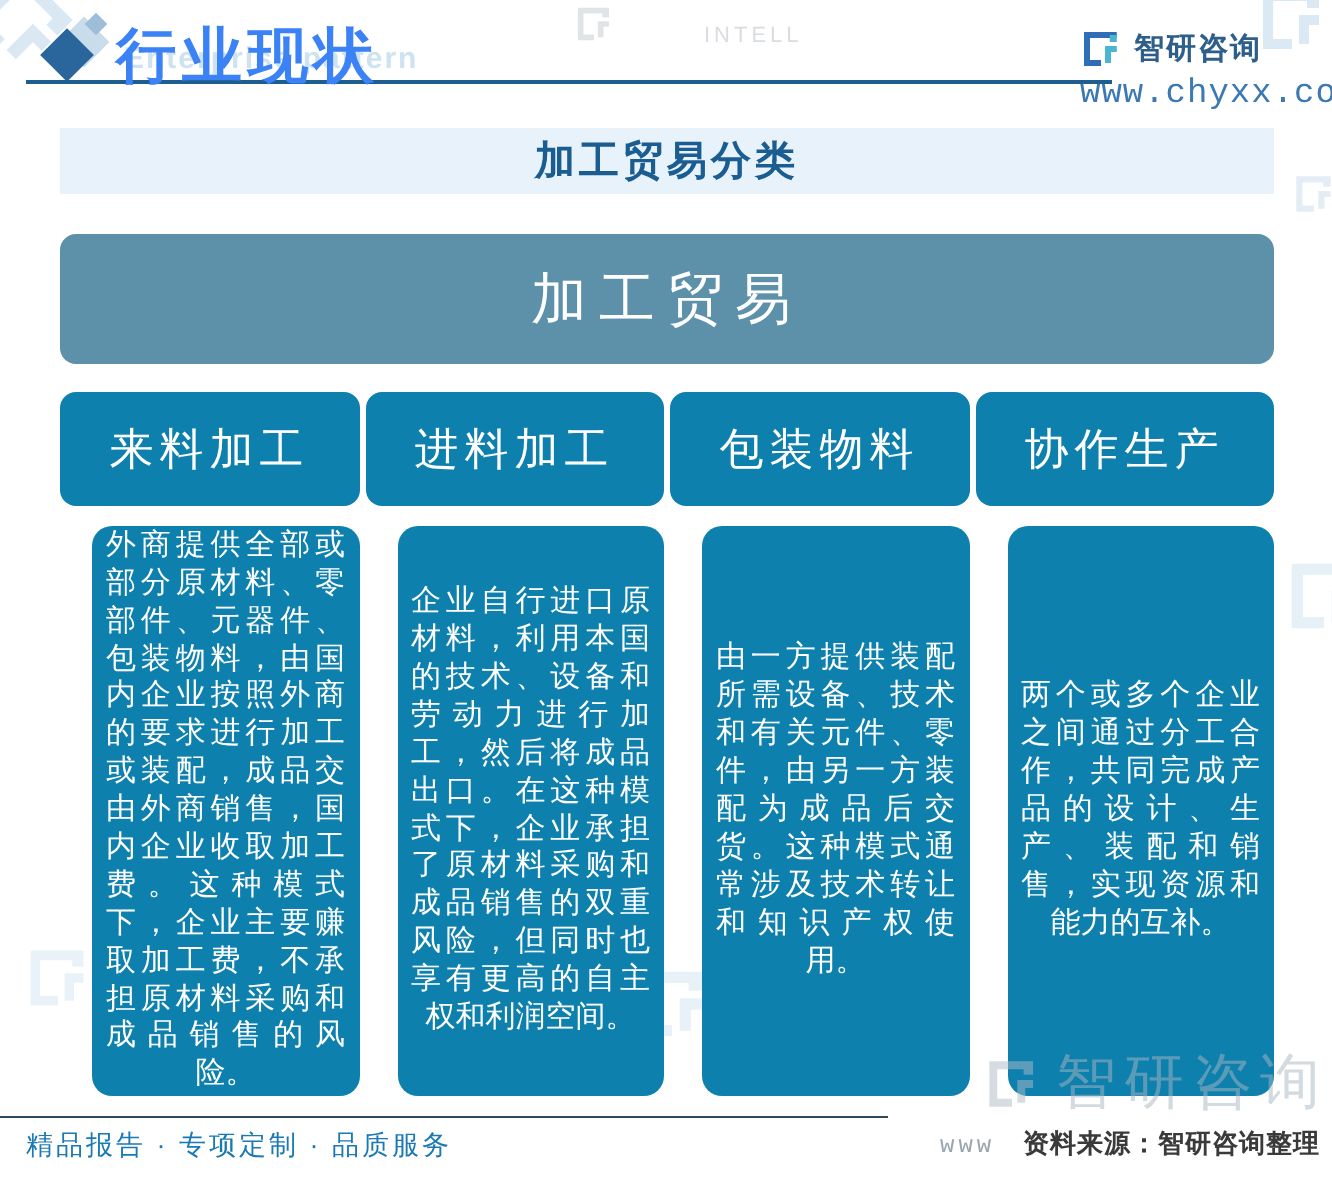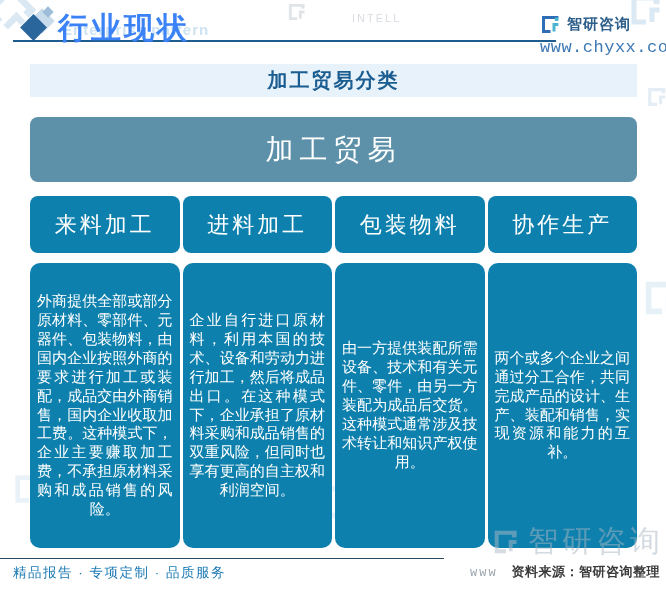--- a/index.html
+++ b/index.html
@@ -49,21 +49,21 @@
     font-size:22px;color:#ffffff;letter-spacing:3px;
   }
   .cat-body{
     top:263px;height:285px;
   }
   .cat-body>div{
     background:#0e80ad;border-radius:10px;height:271px;padding:7px 7px;
     display:flex;align-items:center;justify-content:center;
     font-family:"Liberation Serif","DejaVu Serif",serif;
     font-size:15px;line-height:1.26;color:#ffffff;
-    text-align:justify;text-align-last:center;
+    text-align:justify;text-align-last:center;margin-left:16px;
   }
   
   .ftr-rule{position:absolute;left:0;top:558px;width:444px;height:1px;background:#2c4a61;}
   .ftr-services{position:absolute;left:13px;top:564px;font-size:13.5px;font-weight:500;color:#1b79b4;letter-spacing:1.5px;}
   .ftr-source{position:absolute;right:6px;top:563px;font-size:13px;font-weight:700;color:#3a3a3a;letter-spacing:0.5px;z-index:3;}
   
   .wm{position:absolute;pointer-events:none;}
   .wm-ep{left:62px;top:21px;z-index:1;font-size:15px;font-weight:bold;color:#cde3f2;letter-spacing:1px;}
   .wm-intel{left:352px;top:12px;font-size:11px;color:#d9dde1;letter-spacing:2px;}
   .wm-brand{right:2px;top:521px;z-index:2;display:flex;align-items:center;gap:8px;opacity:0.5;}

